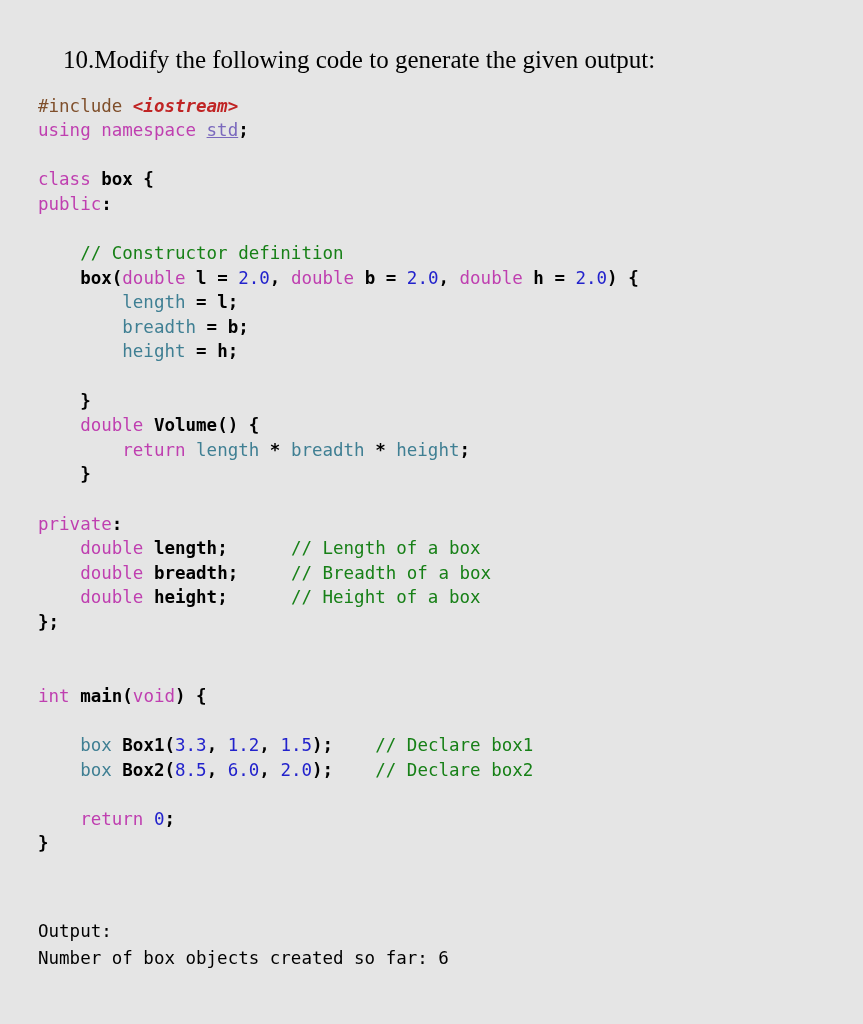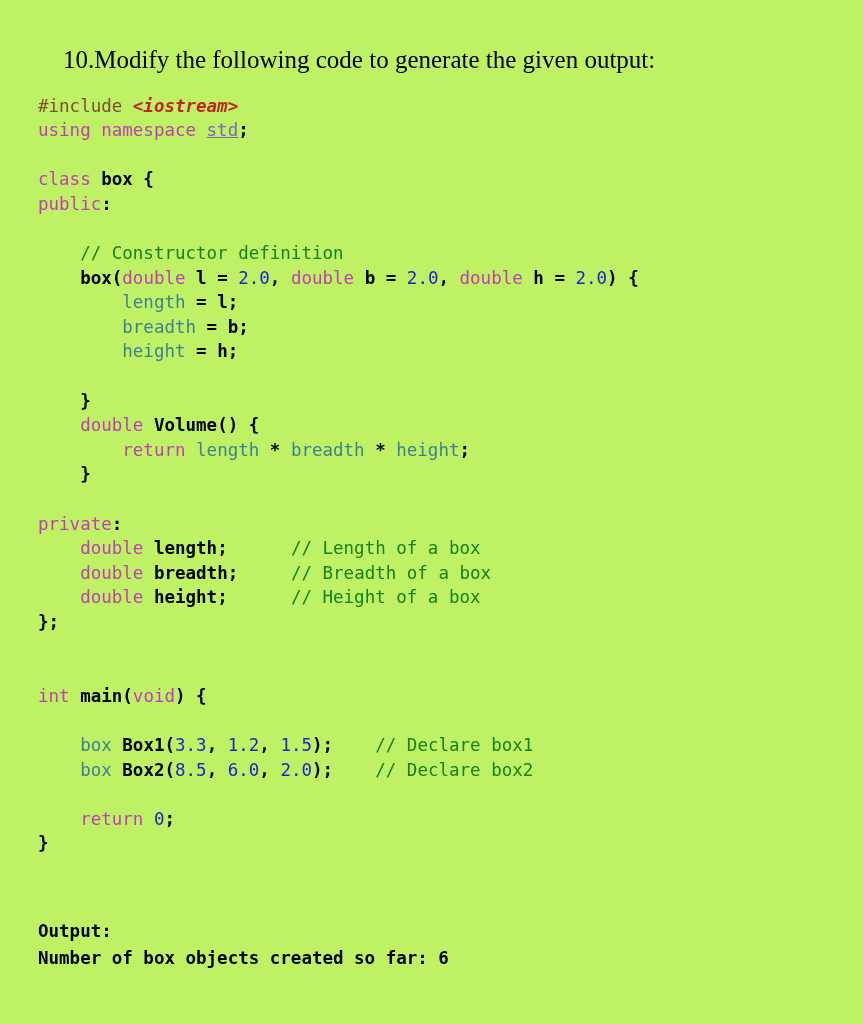--- a/index.html
+++ b/index.html
@@ -10,21 +10,21 @@
   body {
     width: 863px;
     height: 1024px;
     overflow: hidden;
     font-family: "Liberation Sans", sans-serif;
   }
   .page {
     position: relative;
     width: 863px;
     height: 1024px;
-    background: #bef264;
+    background: #e5e5e5;
   }
   .question-heading {
     position: absolute;
     left: 38px;
     top: 12px;
     font-family: "Liberation Serif", "DejaVu Serif", serif;
     font-size: 25px;
     line-height: 32px;
     color: #000000;
     white-space: pre;
@@ -52,21 +52,21 @@
   }
   .output-block {
     position: absolute;
     left: 38px;
     top: 900px;
     font-family: "DejaVu Sans Mono", "Liberation Mono", monospace;
     font-size: 17.5px;
     line-height: 27.5px;
     white-space: pre;
     color: #000000;
-    font-weight: bold;
+    font-weight: normal;
   }
   .output-line {
     height: 27.5px;
     white-space: pre;
   }
 
   
   .t-plain   { color: #000000; }
   .t-kw      { color: #bf3fb0; }
   .t-name    { color: #000000; font-weight: bold; }

